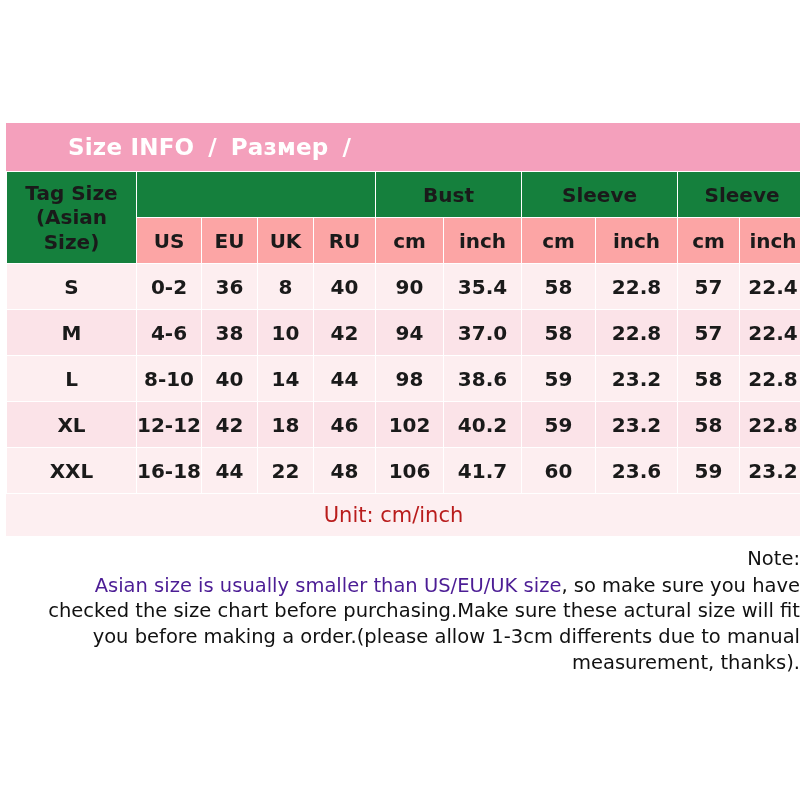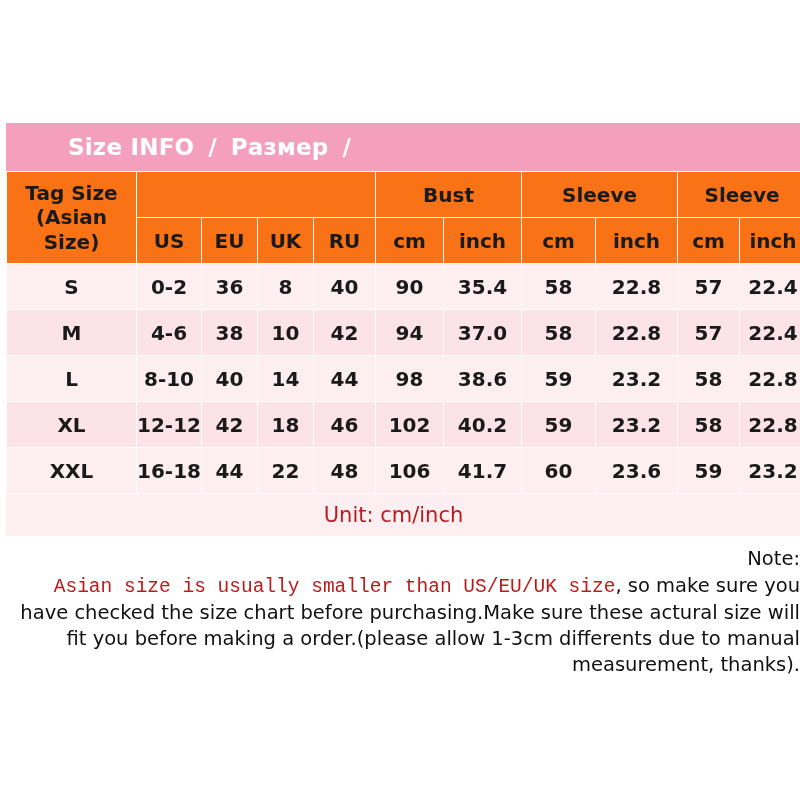--- a/index.html
+++ b/index.html
@@ -51,22 +51,22 @@
   table.size td, table.size th {
     border: 1px solid #ffffff;
     text-align: center;
     font-size: 20px;
     color: #1a1a1a;
     font-weight: bold;
     padding: 0;
     height: 46px;
     box-sizing: border-box;
   }
-  .hdr-dark { background: #f97316; }
-  .hdr-light { background: #f97316; }
+  .hdr-dark { background: #15803d; }
+  .hdr-light { background: #fca5a5; }
   .row-a { background: #fdeef0; }
   .row-b { background: #fbe3e8; }
   .tagcell {
     font-size: 20px;
     line-height: 1.22;
     font-weight: bold;
   }
   .rowlabel { font-weight: bold; font-size: 21px; }
   
   .unit-line {
@@ -83,21 +83,21 @@
   .unit-line .gap { display: inline-block; width: 26px; }
   
   .note {
     padding: 10px 6px 0 6px;
     font-size: 19.5px;
     line-height: 1.32;
     color: #111111;
     text-align: right;
   }
   .note .lbl { display: block; margin-bottom: 1px; }
-  .note .red { color: #b91c1c; font-family: Liberation Mono, monospace; }
+  .note .red { color: #4c1d95; }
 </style>
 </head>
 <body>
 
 <div class="sheet">
 
   <div class="title-band">
     <span class="t">Size INFO</span>
     <span class="sep">/</span>
     <span class="t">Размер</span>

